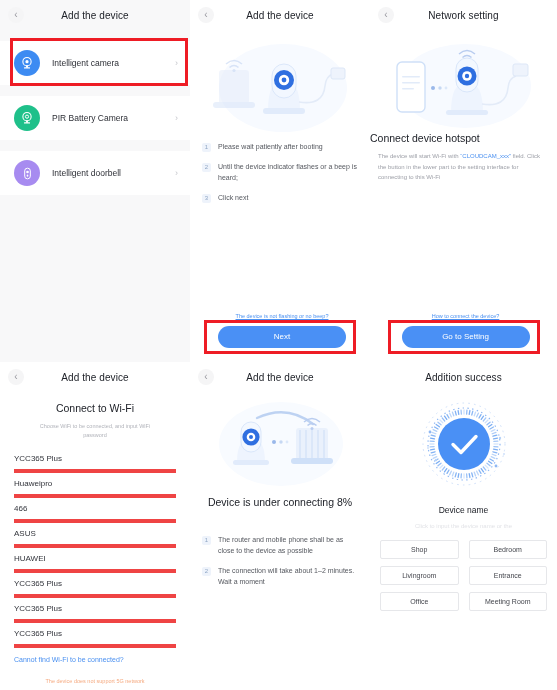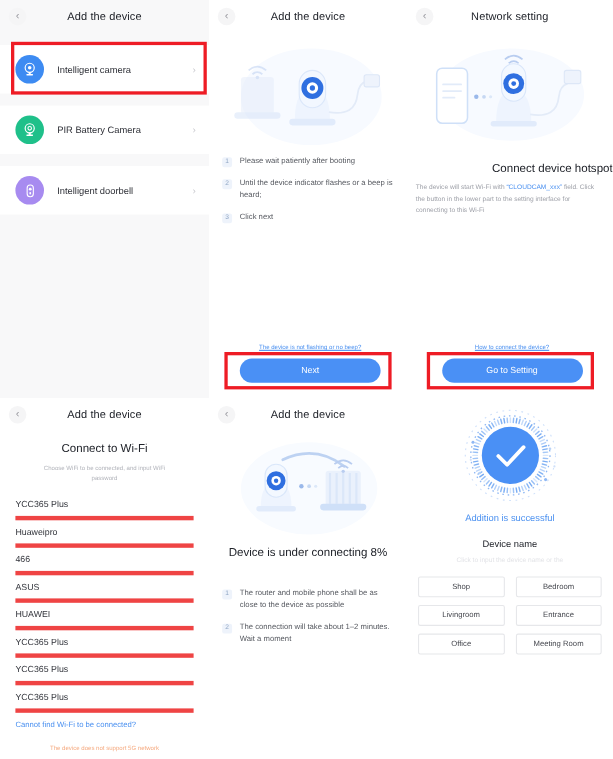--- a/index.html
+++ b/index.html
@@ -84,22 +84,22 @@
     text-align: center; font-weight: normal;
   }
   .cta-box {
     position: absolute; left: 50%; transform: translateX(-50%);
     width: 152px; height: 34px; border: 3px solid #ee1c25;
     bottom: 8px; z-index: 5; pointer-events: none;
   }
 
   
   .big-title {
-    text-align: right; font-size: 10.5px; color: #20232a;
-    margin-top: 15px; margin-bottom: 7px;
+    text-align: left; font-size: 10.5px; color: #20232a;
+    margin-top: 0; margin-bottom: 7px;
   }
   .desc {
     font-size: 6px; color: #9ea0a8; line-height: 1.75;
     padding: 0 8px; text-align: left;
   }
   .desc .hl { color: #4a90f0; }
 
   
   .wifi-title {
     text-align: center; font-size: 10.5px; color: #20232a;
@@ -385,20 +385,23 @@
         <div class="step-t">The router and mobile phone shall be as close to the device as possible</div>
       </div>
       <div class="step">
         <div class="step-n">2</div>
         <div class="step-t">The connection will take about 1–2 minutes. Wait a moment</div>
       </div>
     </div>
   </div>
 
   <div class="panel">
+    <div class="hdr">
+      <div class="hdr-title">Addition success</div>
+    </div>
 
     <div class="illus" style="margin-top:4px">
       <svg width="96" height="96" viewBox="0 0 96 96">
         <g stroke="#6ba4f2" stroke-width="1.3" stroke-linecap="round">
           <g id="ticks">
               <line x1="78.00" y1="48.00" x2="82.00" y2="48.00" opacity="0.25"></line>
               <line x1="77.89" y1="50.61" x2="81.87" y2="50.96" opacity="0.67"></line>
               <line x1="77.54" y1="53.21" x2="81.48" y2="53.90" opacity="0.89"></line>
               <line x1="76.98" y1="55.76" x2="80.84" y2="56.80" opacity="0.81"></line>
               <line x1="76.19" y1="58.26" x2="79.95" y2="59.63" opacity="0.47"></line>
@@ -477,21 +480,20 @@
         <path d="M37 48.5 l8 8 l15 -16" fill="none" stroke="#fff" stroke-width="3.4" stroke-linecap="round" stroke-linejoin="round"></path>
         <circle cx="14" cy="36" r="1.4" fill="#8fb8f4"></circle>
         <circle cx="84" cy="42" r="1.2" fill="#b9d3f7"></circle>
         <circle cx="20" cy="64" r="1.2" fill="#b9d3f7"></circle>
         <circle cx="80" cy="70" r="1.4" fill="#8fb8f4"></circle>
         <circle cx="12" cy="52" r="1" fill="#cfe0fa"></circle>
         <circle cx="88" cy="58" r="1" fill="#cfe0fa"></circle>
       </svg>
     </div>
 
-    <div class="succ-ok">Addition is successful</div>
     <div class="dev-name-h">Device name</div>
     <div class="dev-name-inp">Click to input the device name or the</div>
 
     <div class="tag-grid">
       <div class="tag">Shop</div>
       <div class="tag">Bedroom</div>
       <div class="tag">Livingroom</div>
       <div class="tag">Entrance</div>
       <div class="tag">Office</div>
       <div class="tag">Meeting Room</div>

